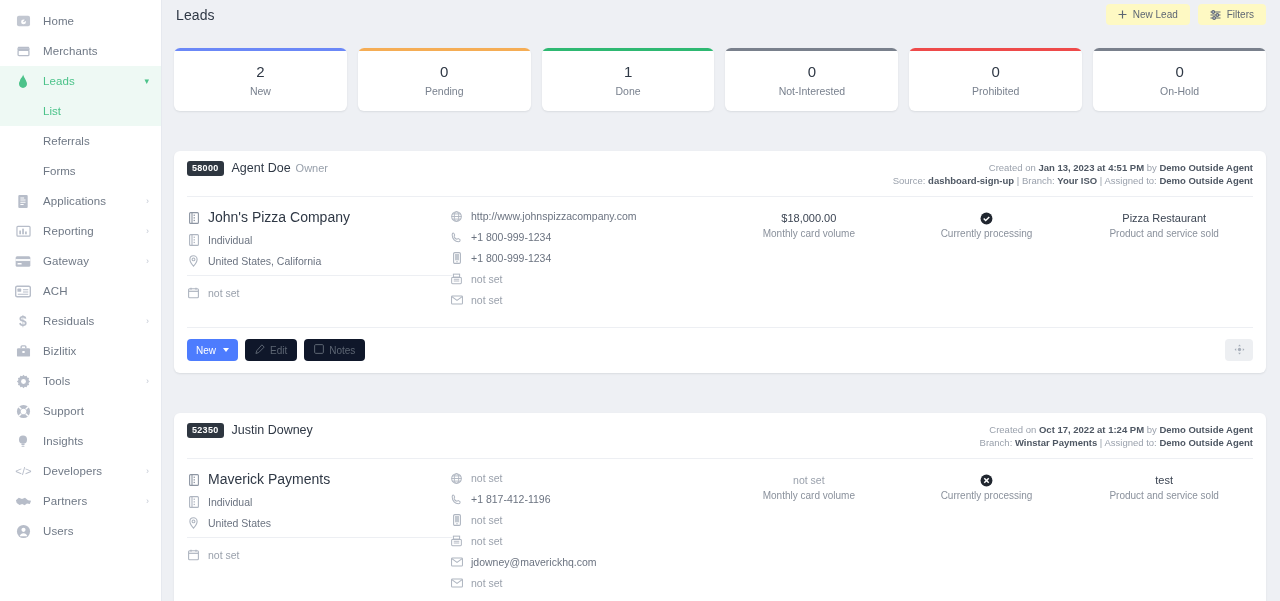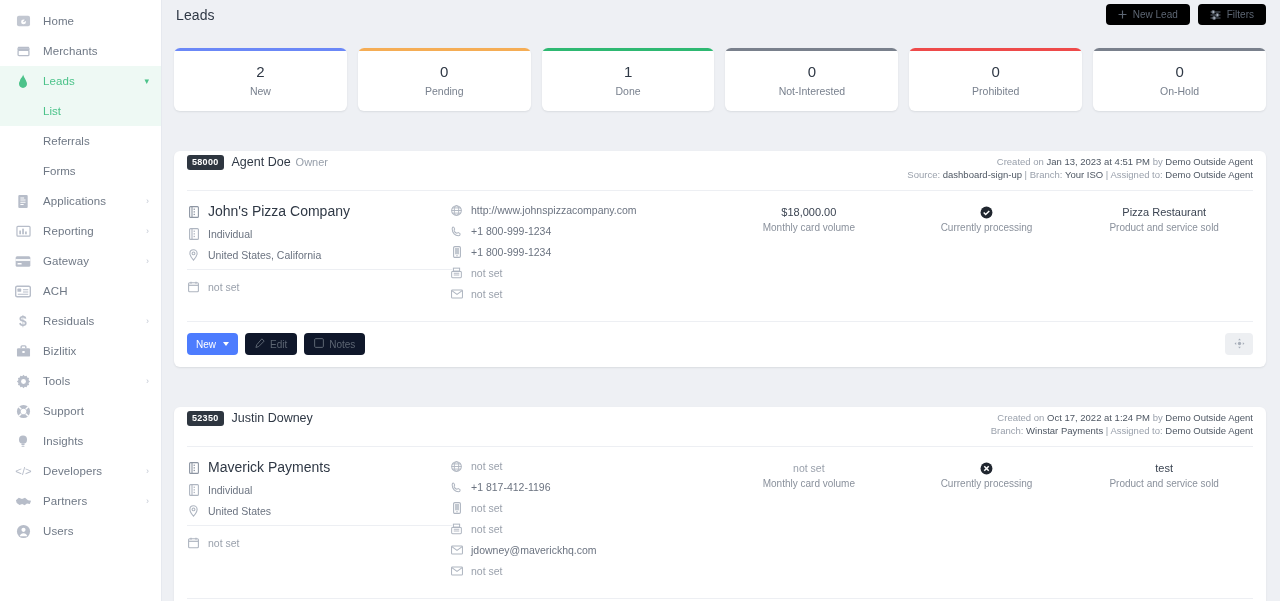--- a/index.html
+++ b/index.html
@@ -45,21 +45,21 @@
 
   
   .main { flex: 1 1 auto; height: 601px; overflow: hidden; position: relative; background:#eef0f4; }
   .topbar {
     height: 29px; display: flex; align-items: center;
     padding: 0 14px 0 14px; background: #eef0f4;
   }
   .page-title { font-size: 14px; color: #2f3845; font-weight: 400; letter-spacing: .1px; }
   .topbar-actions { margin-left: auto; display: flex; gap: 8px; }
   .btn-top {
-    background: #000000; border: none; border-radius: 4px;
+    background: #fef9c3; border: none; border-radius: 4px;
     height: 21px; padding: 0 12px; display: flex; align-items: center; gap: 6px;
     font-size: 10px; color: #5d6673; cursor: pointer; font-family: inherit;
   }
   .btn-top svg { display: block; }
 
   .content { padding: 0 14px 0 12px; height: 572px; overflow: hidden; }
 
   
   .stats { display: flex; gap: 11px; margin-top: 19px; }
   .stat {
@@ -70,31 +70,31 @@
   }
   .stat .bar { position: absolute; top: 0; left: 0; right: 0; height: 3px; border-radius: 6px 6px 0 0; }
   .stat .num { font-size: 15px; color: #2f3845; line-height: 20px; }
   .stat .lab { font-size: 10.5px; color: #79818e; margin-top: 3px; }
 
   
   .lead-card {
     background: #fff; border-radius: 6px; margin-top: 13px;
     box-shadow: 0 1px 2px rgba(35,45,60,.10); position: relative;
   }
-  .lead-head { display: flex; padding: 4px 13px 0 13px; margin-top: 40px; }
+  .lead-head { display: flex; padding: 10px 13px 0 13px; margin-top: 40px; }
   .lead-id {
     background: #2e3640; color: #fff; border-radius: 3px;
     font-size: 9px; font-weight: bold; padding: 2px 5px 3px; letter-spacing: .3px;
     line-height: 10px; height: 15px; display: inline-flex; align-items: center;
   }
   .lead-name { font-size: 12.5px; color: #2f3845; margin-left: 8px; line-height: 15px; }
   .lead-role { font-size: 11px; color: #98a0ab; margin-left: 5px; line-height: 15px; }
   .lead-meta { margin-left: auto; text-align: right; }
   .lead-meta .ln { font-size: 9.5px; color: #9aa1ac; line-height: 13px; }
-  .lead-meta .ln b { color: #4e5763; font-weight: normal; text-align: right; }
+  .lead-meta .ln b { color: #4e5763; font-weight: bold; text-align: right; }
 
   .hr { height: 1px; background: #edeff3; margin: 9px 13px 0 13px; }
 
   .lead-body { display: flex; padding: 12px 13px 4px 13px; }
   .col-a { width: 263px; flex: 0 0 263px; padding-left: 0px; }
   .col-b { width: 270px; flex: 0 0 270px; }
   .col-c { flex: 1 1 auto; display: flex; }
 
   .row-i { display: flex; align-items: flex-start; margin-bottom: 7px; }
   .row-i .gi {

